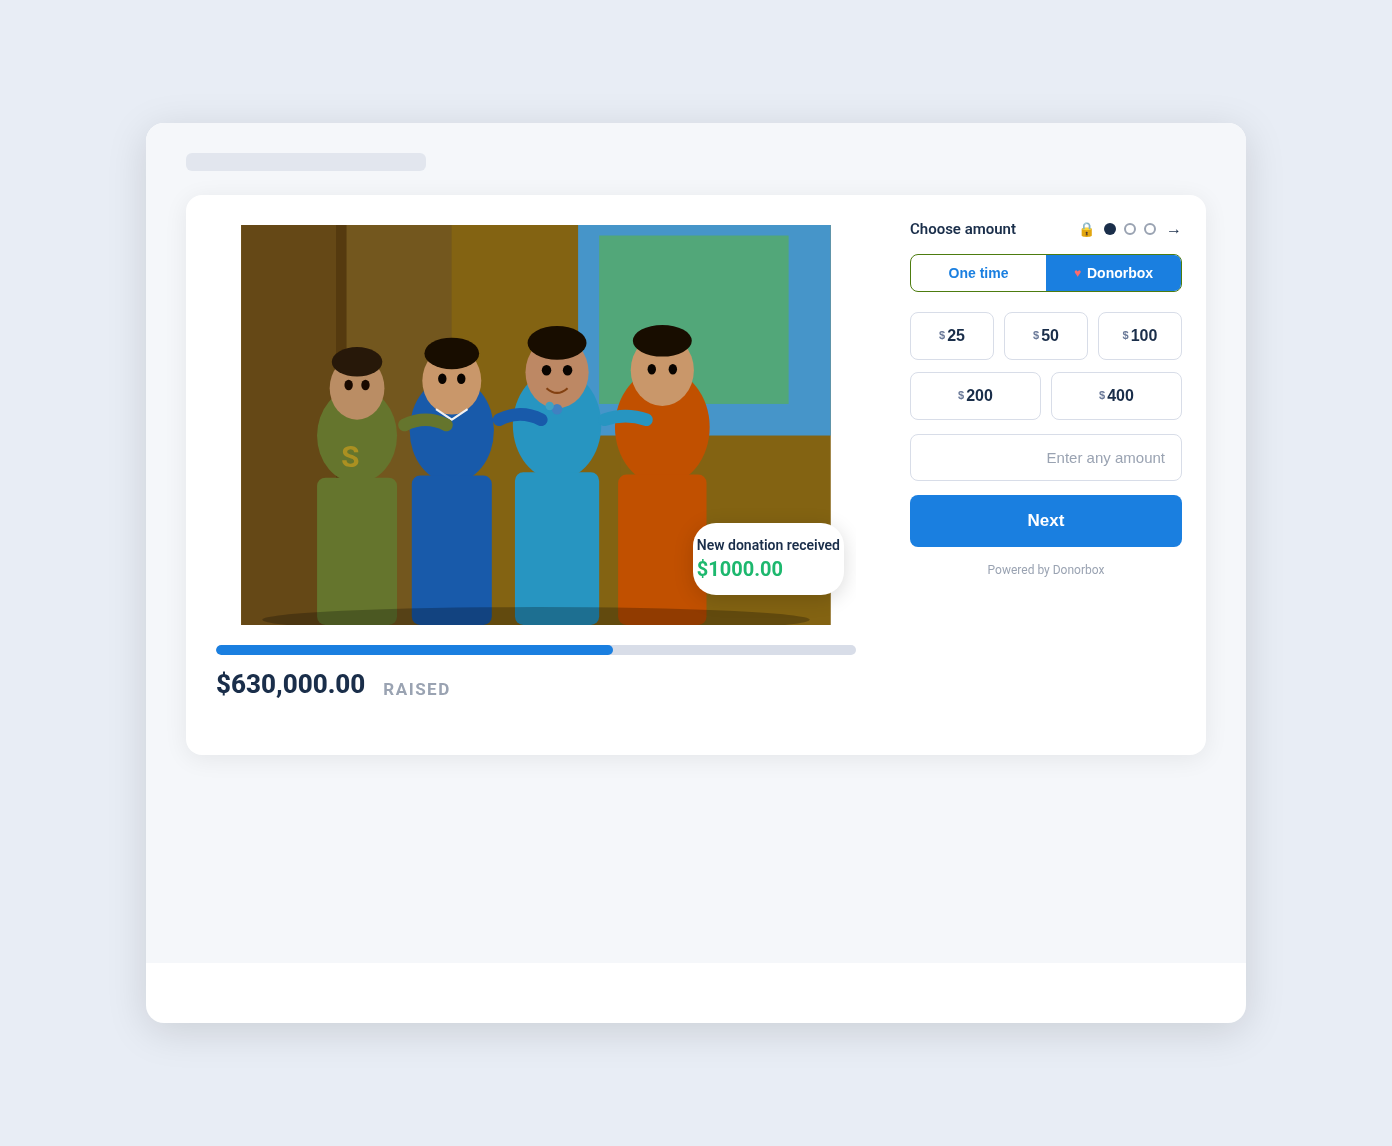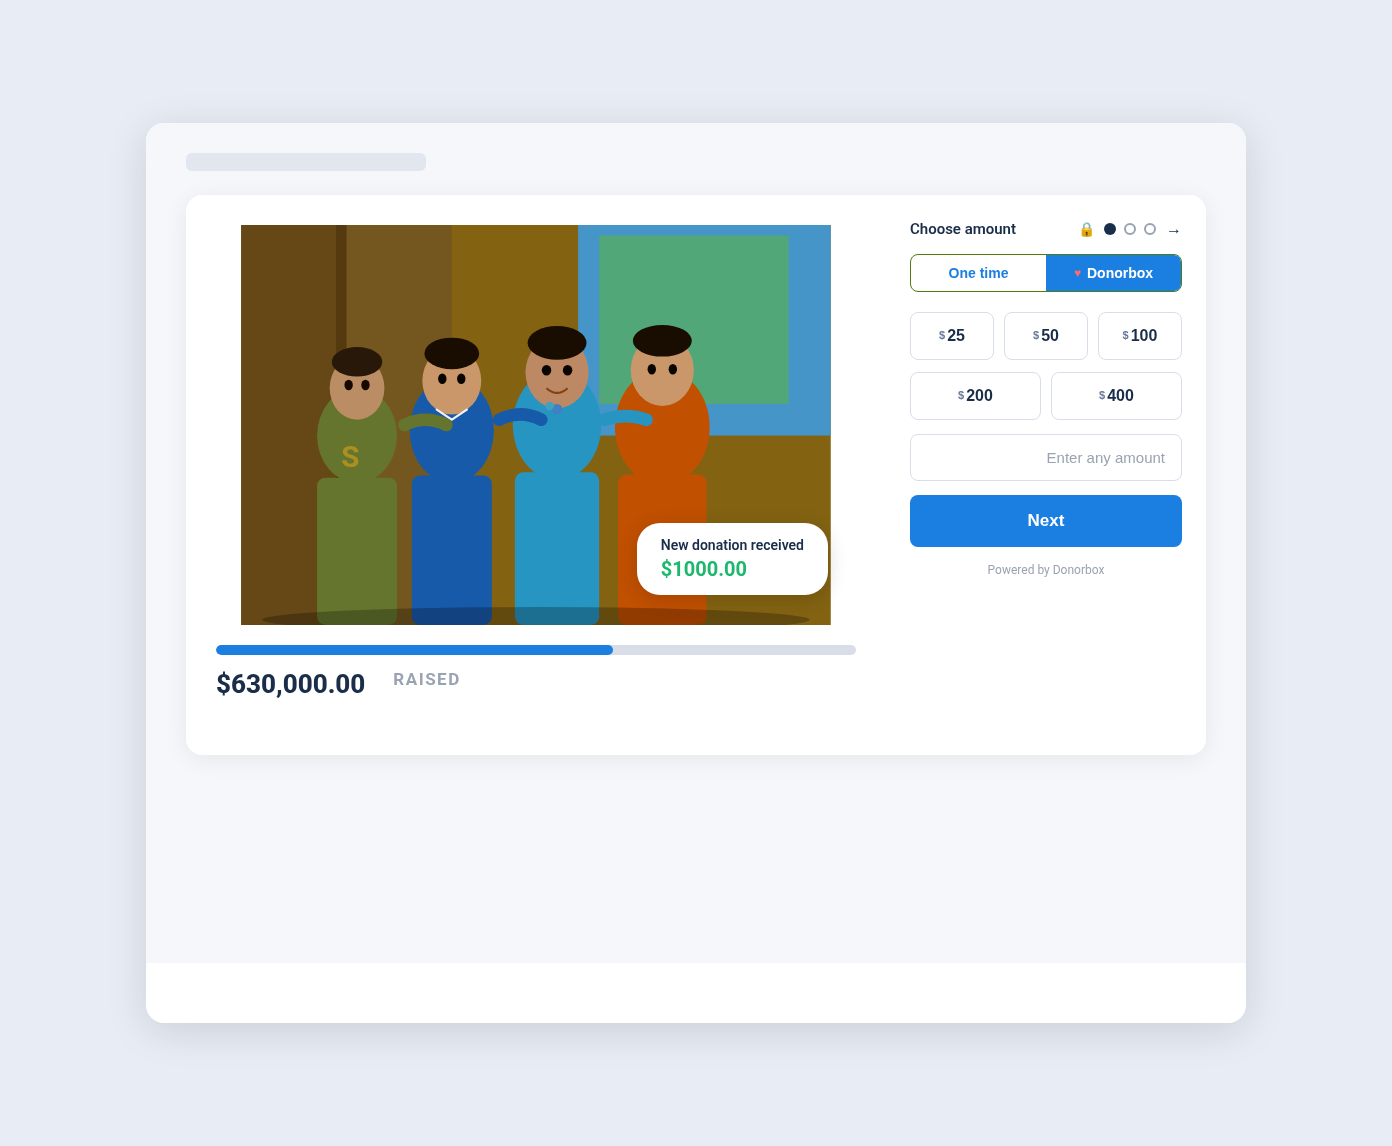--- a/index.html
+++ b/index.html
@@ -90,24 +90,24 @@
       height: 400px;
       margin: 30px 30px 0 30px;
       border-radius: 12px;
       overflow: hidden;
       position: relative;
       width: calc(100% - 60px);
     }
     .donation-popup {
       position: absolute;
       bottom: 30px;
-      right: 28px;
+      right: 12px;
       background: #fff;
       border-radius: 23px;
-      padding: 14px 24px;
+      padding: 14px 4px;
       box-shadow: 0 4px 20px rgba(0,0,0,0.15);
       z-index: 10;
     }
     .popup-title {
       font-size: 14px;
       font-weight: 600;
       color: #1a2e4a;
       margin-bottom: 4px;
     }
     .popup-amount {
@@ -125,22 +125,21 @@
       margin-bottom: 14px;
       overflow: hidden;
     }
     .progress-bar-fill {
       background: #1a7fe0;
       border-radius: 6px;
       height: 100%;
     }
     .raised-info {
       display: flex;
-      align-items: flex-start;
-      gap: 10px;
+      align-items: flex-end;
     }
     .raised-amount {
       font-size: 26px;
       font-weight: 800;
       color: #1a2e4a;
     }
     .raised-label {
       font-size: 17px;
       font-weight: 700;
       color: #9aa3b2;

